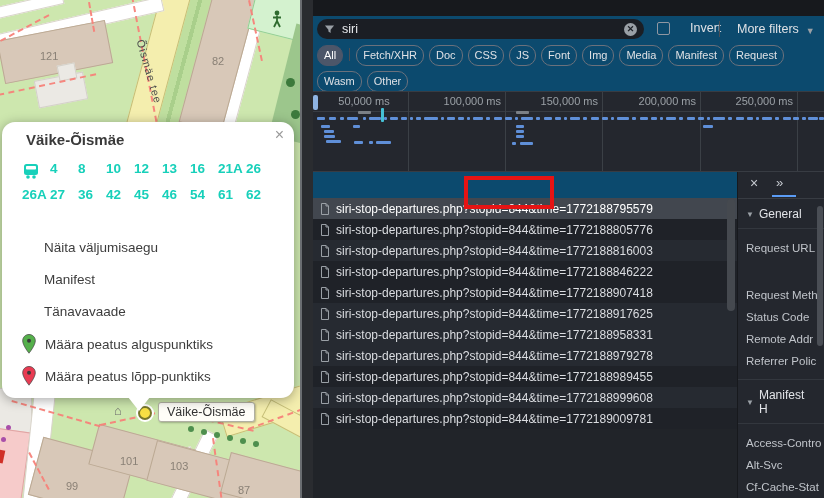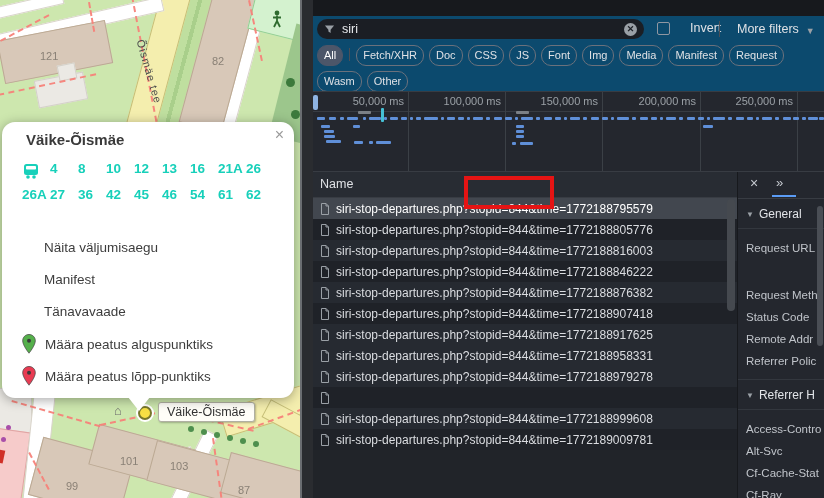--- a/index.html
+++ b/index.html
@@ -236,21 +236,21 @@
         <div class="chip">Manifest</div>
         <div class="chip">Request</div>
         <div class="chip">Wasm</div>
         <div class="chip">Other</div>
       </div>
 
     <div class="dt-overview" id="overview">
       <div class="ov-hline"></div>
       <div class="ov-handle"></div>
     <div class="ov-grid" style="left: 95px;"></div>
-        <div class="ov-lbl" style="left: 11px;">50,000 ms</div>
+        <div class="ov-lbl" style="left: 11px; text-align: center;">50,000 ms</div>
         <div class="ov-grid" style="left: 192px;"></div>
         <div class="ov-lbl" style="left: 108px;">100,000 ms</div>
         <div class="ov-grid" style="left: 289px;"></div>
         <div class="ov-lbl" style="left: 205px;">150,000 ms</div>
         <div class="ov-grid" style="left: 387px;"></div>
         <div class="ov-lbl" style="left: 303px;">200,000 ms</div>
         <div class="ov-grid" style="left: 484px;"></div>
         <div class="ov-lbl" style="left: 400px;">250,000 ms</div>
         <div class="ov-bar" style="left: 4px; top: 25px; width: 8px; height: 3px; background: rgb(95, 143, 216);"></div>
         <div class="ov-bar" style="left: 16px; top: 25px; width: 7px; height: 3px; background: rgb(95, 143, 216);"></div>
@@ -317,21 +317,20 @@
         <div class="ov-bar" style="left: 56px; top: 49px; width: 4px; height: 3px; background: rgb(95, 143, 216);"></div>
         <div class="ov-bar" style="left: 63px; top: 49px; width: 15px; height: 3px; background: rgb(95, 143, 216);"></div>
         <div class="ov-bar" style="left: 203px; top: 33px; width: 8px; height: 3px; background: rgb(95, 143, 216);"></div>
         <div class="ov-bar" style="left: 203px; top: 38px; width: 8px; height: 3px; background: rgb(95, 143, 216);"></div>
         <div class="ov-bar" style="left: 203px; top: 43px; width: 8px; height: 3px; background: rgb(95, 143, 216);"></div>
         <div class="ov-bar" style="left: 199px; top: 50px; width: 4px; height: 3px; background: rgb(95, 143, 216);"></div>
         <div class="ov-bar" style="left: 207px; top: 50px; width: 13px; height: 3px; background: rgb(95, 143, 216);"></div>
         <div class="ov-bar" style="left: 390px; top: 33px; width: 10px; height: 3px; background: rgb(95, 143, 216);"></div>
       </div>
 
-    <div class="dt-namehdr">Name</div>
     <div class="dt-rows" id="rows">
         <div class="nrow even selected">
           <svg width="10" height="12" viewBox="0 0 10 12">
             <path d="M1.5 .5h4.5l2.5 2.5v8.5h-7z" fill="none" stroke="#9aa0a6"></path>
             <path d="M6 .5V3h2.5" fill="none" stroke="#9aa0a6"></path>
           </svg>
           <span>siri-stop-departures.php?stopid=844&amp;time=1772188795579</span>
         </div>
         <div class="nrow odd">
           <svg width="10" height="12" viewBox="0 0 10 12">
@@ -347,60 +346,54 @@
           </svg>
           <span>siri-stop-departures.php?stopid=844&amp;time=1772188816003</span>
         </div>
         <div class="nrow odd">
           <svg width="10" height="12" viewBox="0 0 10 12">
             <path d="M1.5 .5h4.5l2.5 2.5v8.5h-7z" fill="none" stroke="#9aa0a6"></path>
             <path d="M6 .5V3h2.5" fill="none" stroke="#9aa0a6"></path>
           </svg>
           <span>siri-stop-departures.php?stopid=844&amp;time=1772188846222</span>
         </div>
+        <div class="nrow odd">
+          <svg width="10" height="12" viewBox="0 0 10 12">
+            <path d="M1.5 .5h4.5l2.5 2.5v8.5h-7z" fill="none" stroke="#9aa0a6"></path>
+            <path d="M6 .5V3h2.5" fill="none" stroke="#9aa0a6"></path>
+          </svg>
+          <span>siri-stop-departures.php?stopid=844&amp;time=1772188907418</span>
+        </div>
         <div class="nrow even">
           <svg width="10" height="12" viewBox="0 0 10 12">
             <path d="M1.5 .5h4.5l2.5 2.5v8.5h-7z" fill="none" stroke="#9aa0a6"></path>
             <path d="M6 .5V3h2.5" fill="none" stroke="#9aa0a6"></path>
           </svg>
-          <span>siri-stop-departures.php?stopid=844&amp;time=1772188876382</span>
+          <span>siri-stop-departures.php?stopid=844&amp;time=1772188917625</span>
+        </div>
+        <div class="nrow even">
+          <svg width="10" height="12" viewBox="0 0 10 12">
+            <path d="M1.5 .5h4.5l2.5 2.5v8.5h-7z" fill="none" stroke="#9aa0a6"></path>
+            <path d="M6 .5V3h2.5" fill="none" stroke="#9aa0a6"></path>
+          </svg>
+          <span>siri-stop-departures.php?stopid=844&amp;time=1772188958331</span>
+        </div>
+        <div class="nrow even">
+          <svg width="10" height="12" viewBox="0 0 10 12">
+            <path d="M1.5 .5h4.5l2.5 2.5v8.5h-7z" fill="none" stroke="#9aa0a6"></path>
+            <path d="M6 .5V3h2.5" fill="none" stroke="#9aa0a6"></path>
+          </svg>
+          <span>siri-stop-departures.php?stopid=844&amp;time=1772188979278</span>
         </div>
         <div class="nrow odd">
           <svg width="10" height="12" viewBox="0 0 10 12">
             <path d="M1.5 .5h4.5l2.5 2.5v8.5h-7z" fill="none" stroke="#9aa0a6"></path>
             <path d="M6 .5V3h2.5" fill="none" stroke="#9aa0a6"></path>
           </svg>
-          <span>siri-stop-departures.php?stopid=844&amp;time=1772188907418</span>
-        </div>
-        <div class="nrow even">
-          <svg width="10" height="12" viewBox="0 0 10 12">
-            <path d="M1.5 .5h4.5l2.5 2.5v8.5h-7z" fill="none" stroke="#9aa0a6"></path>
-            <path d="M6 .5V3h2.5" fill="none" stroke="#9aa0a6"></path>
-          </svg>
-          <span>siri-stop-departures.php?stopid=844&amp;time=1772188917625</span>
-        </div>
-        <div class="nrow even">
-          <svg width="10" height="12" viewBox="0 0 10 12">
-            <path d="M1.5 .5h4.5l2.5 2.5v8.5h-7z" fill="none" stroke="#9aa0a6"></path>
-            <path d="M6 .5V3h2.5" fill="none" stroke="#9aa0a6"></path>
-          </svg>
-          <span>siri-stop-departures.php?stopid=844&amp;time=1772188958331</span>
-        </div>
-        <div class="nrow even">
-          <svg width="10" height="12" viewBox="0 0 10 12">
-            <path d="M1.5 .5h4.5l2.5 2.5v8.5h-7z" fill="none" stroke="#9aa0a6"></path>
-            <path d="M6 .5V3h2.5" fill="none" stroke="#9aa0a6"></path>
-          </svg>
-          <span>siri-stop-departures.php?stopid=844&amp;time=1772188979278</span>
-        </div>
-        <div class="nrow odd">
-          <svg width="10" height="12" viewBox="0 0 10 12">
-            <path d="M1.5 .5h4.5l2.5 2.5v8.5h-7z" fill="none" stroke="#9aa0a6"></path>
-            <path d="M6 .5V3h2.5" fill="none" stroke="#9aa0a6"></path>
-          </svg>
+          <span>siri-stop-departures.php?stopid=844&amp;time=1772188989455</span>
         </div>
         <div class="nrow even">
           <svg width="10" height="12" viewBox="0 0 10 12">
             <path d="M1.5 .5h4.5l2.5 2.5v8.5h-7z" fill="none" stroke="#9aa0a6"></path>
             <path d="M6 .5V3h2.5" fill="none" stroke="#9aa0a6"></path>
           </svg>
           <span>siri-stop-departures.php?stopid=844&amp;time=1772188999608</span>
         </div>
         <div class="nrow odd">
           <svg width="10" height="12" viewBox="0 0 10 12">
@@ -425,21 +418,21 @@
             <span class="sb-tri">▼</span>
             <span>General</span>
           </div>
           <div class="sb-item first">Request URL</div>
           <div class="sb-item gap">Request Meth</div>
           <div class="sb-item">Status Code</div>
           <div class="sb-item">Remote Addr</div>
           <div class="sb-item">Referrer Polic</div>
           <div class="sb-sec second">
             <span class="sb-tri">▼</span>
-            <span>Referrer H</span>
+            <span>Manifest H</span>
           </div>
           <div class="sb-item first">Access-Contro</div>
           <div class="sb-item">Alt-Svc</div>
           <div class="sb-item">Cf-Cache-Stat</div>
           <div class="sb-item">Cf-Ray</div>
         </div>
       <div class="sb-thumb"></div>
     </div>
 
   </div>

